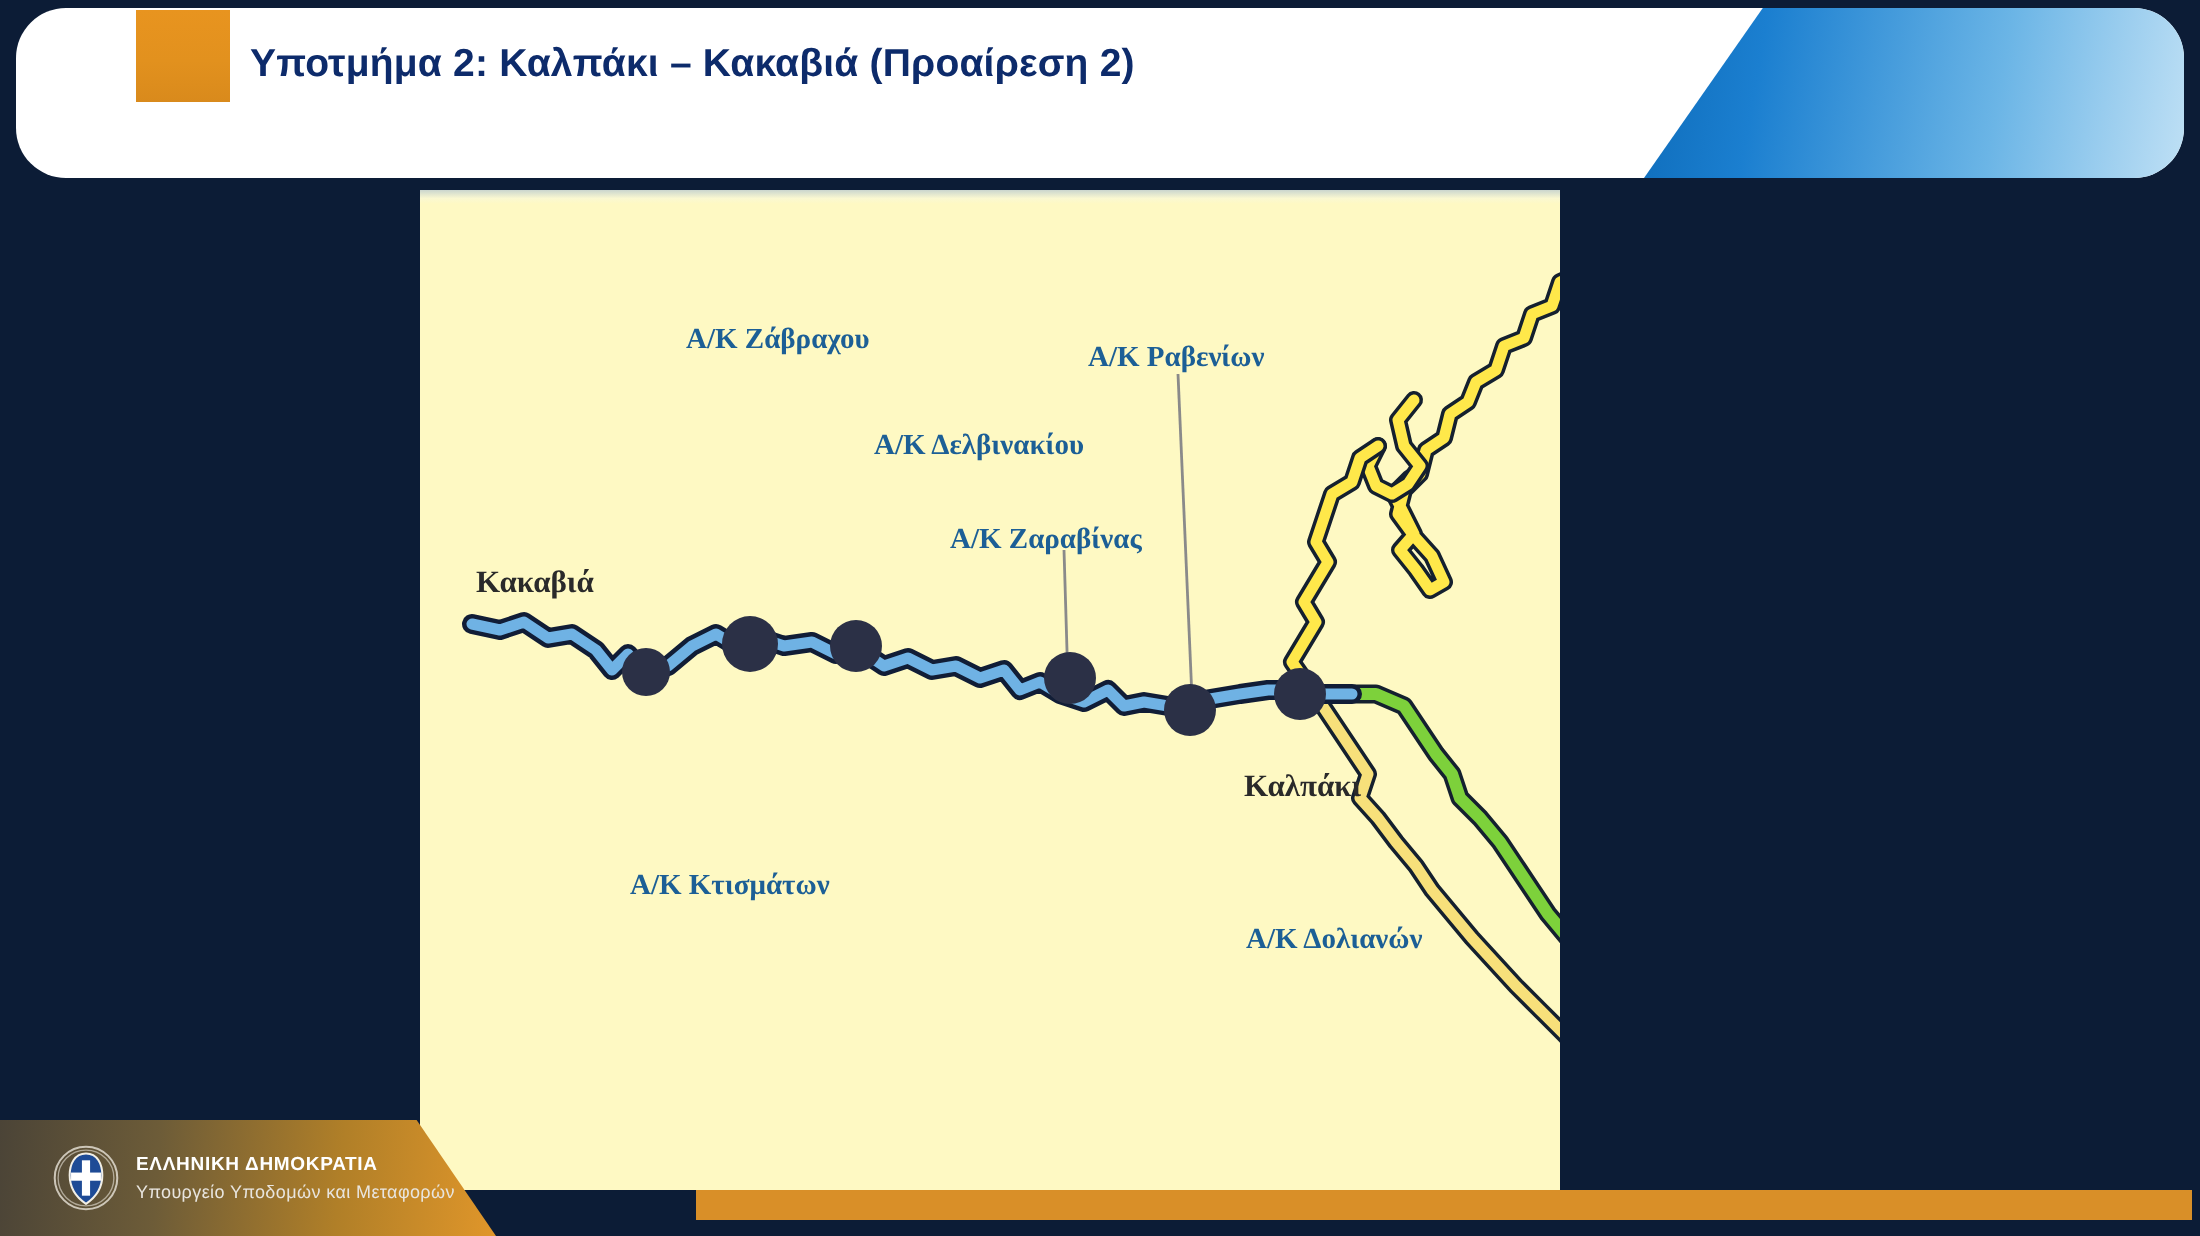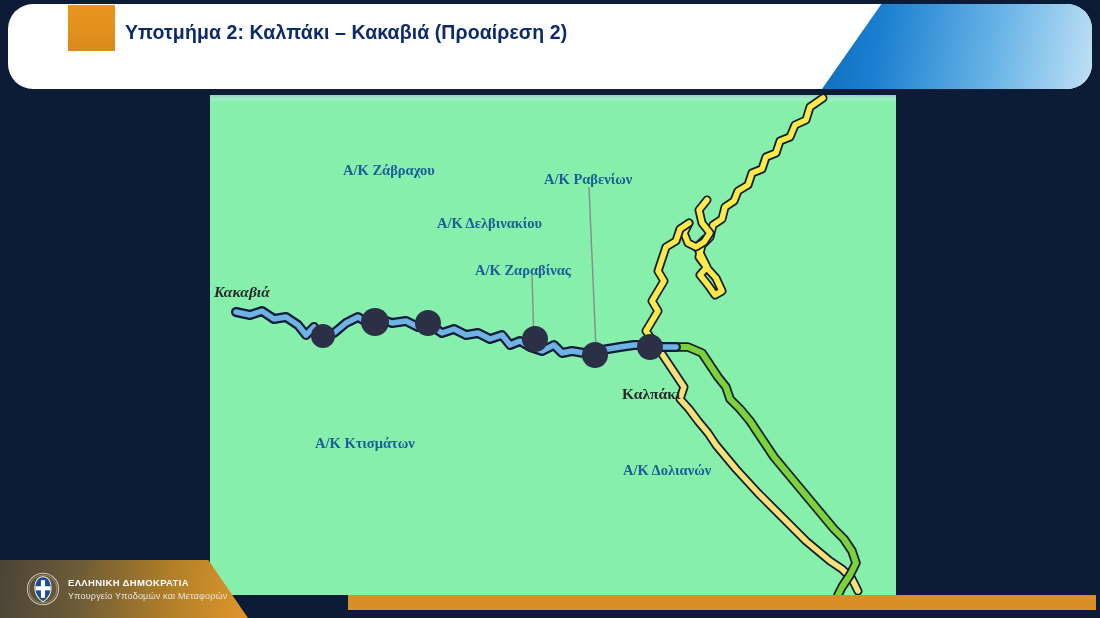--- a/index.html
+++ b/index.html
@@ -46,22 +46,22 @@
     font-size: 19.5px;
     font-weight: bold;
     color: #0d2b6b;
     letter-spacing: 0.1px;
     white-space: nowrap;
   }
   
   #map-panel {
     position: absolute;
     left: 210px; top: 95px;
-    width: 686px; height: 500px;
-    background: #86efac;
+    width: 570px; height: 500px;
+    background: #fef9c3;
     overflow: hidden;
   }
   #map-clipped-top {
     position: absolute;
     left: 0; top: 0;
     width: 686px; height: 7px;
     background: linear-gradient(180deg, rgba(160,185,215,0.55) 0%, rgba(240,246,252,0.25) 60%, rgba(255,255,255,0) 100%);
   }
   #map-svg { position: absolute; left: 0; top: 0; }
   .map-label {
@@ -221,21 +221,21 @@
         <circle cx="325" cy="244" r="13"></circle>
         <circle cx="385" cy="260" r="13"></circle>
         <circle cx="440" cy="252" r="13"></circle>
       </g>
     </svg>
 
     <div class="map-label label-interchange" style="left:133px; top:67px;">Α/Κ Ζάβραχου</div>
     <div class="map-label label-interchange" style="left:334px; top:76px;">Α/Κ Ραβενίων</div>
     <div class="map-label label-interchange" style="left:227px; top:120px;">Α/Κ Δελβινακίου</div>
     <div class="map-label label-interchange" style="left:265px; top:167px;">Α/Κ Ζαραβίνας</div>
-    <div class="map-label label-city" style="left:4px; top:188px;font-style:italic;">Κακαβιά</div>
+    <div class="map-label label-city" style="left:28px; top:188px;">Κακαβιά</div>
     <div class="map-label label-city" style="left:412px; top:290px;">Καλπάκι</div>
     <div class="map-label label-interchange" style="left:105px; top:312px;margin-top:28px;">Α/Κ Κτισμάτων</div>
     <div class="map-label label-interchange" style="left:413px; top:367px;">Α/Κ Δολιανών</div>
   </div>
 
   <div id="footer-dark-strip"></div>
   <div id="footer-orange-bar"></div>
 
   <div id="footer-band">
     <svg id="footer-emblem" viewBox="0 0 100 100">

